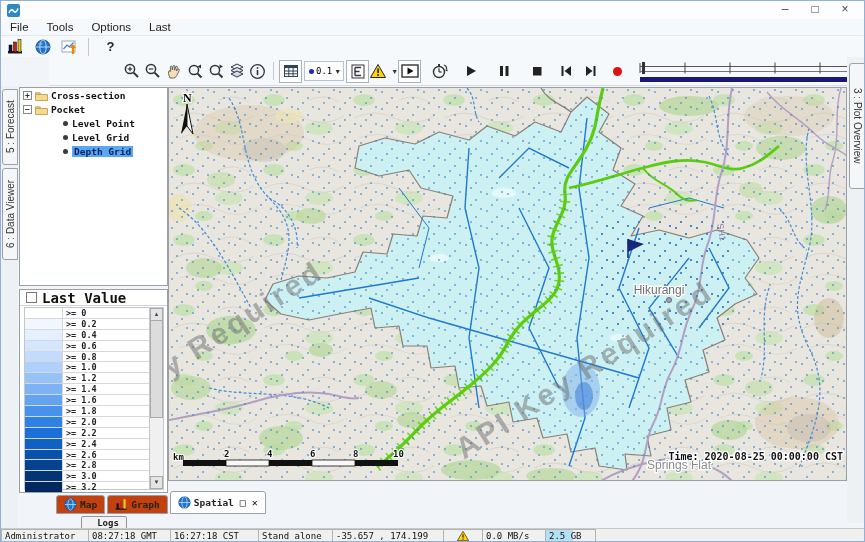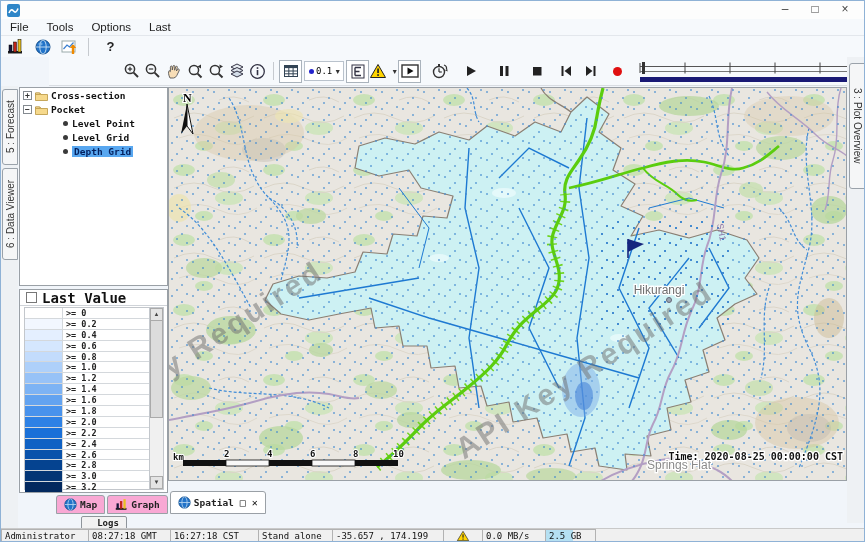--- a/index.html
+++ b/index.html
@@ -55,21 +55,21 @@
   .lrow{display:flex;height:10.9px;border-bottom:1px solid #d4d8dc;box-sizing:border-box;}
   .lrow .sw{width:38px;border-right:1px solid #d4d8dc;box-sizing:border-box;}
   .lrow .lv{flex:1;font-family:"DejaVu Sans Mono",monospace;font-size:8.5px;font-weight:bold;color:#222;line-height:10px;padding-left:3px;}
   #legend-scroll{position:absolute;top:17px;right:3px;bottom:2px;width:13px;border:1px solid #c3c7cc;background:#f0f0f0;}
   #legend-scroll .arr{position:absolute;left:0;width:11px;height:11px;background:#e4e4e4;border:1px solid #aaa;font-size:6px;text-align:center;line-height:10px;color:#444;}
   #legend-scroll .thumb{position:absolute;left:0;top:12px;width:11px;height:96px;background:#dcdcdc;border:1px solid #aaa;}
   
   #map{position:absolute;left:167px;top:86px;width:679px;height:394px;background:#e9e6e0;border:1px solid #9aa0a6;box-sizing:border-box;overflow:hidden;}
   
   #bottom-tabs{position:absolute;left:55px;top:490px;height:23px;display:flex;align-items:flex-end;}
-  .btab{display:flex;align-items:center;gap:3px;border:1px solid #9aa0a6;background:#f9a8d4;height:17px;padding:0 7px;margin-right:2px;
+  .btab{display:flex;align-items:center;gap:3px;border:1px solid #9aa0a6;background:#c2410c;height:17px;padding:0 7px;margin-right:2px;
     font-family:"DejaVu Sans Mono",monospace;font-size:9.5px;font-weight:bold;color:#222;border-radius:3px 3px 0 0;}
   .btab.active{background:#fff;height:21px;}
   .btab .mini{width:13px;height:13px;}
   .btab .tclose,.btab .trest{font-size:10px;color:#111;margin-left:3px;font-weight:bold;}
   #logs-btn{position:absolute;left:80px;top:515px;width:36px;height:15px;background:#f2f2f2;border:1px solid #8f959b;border-radius:2px;
     font-family:"DejaVu Sans Mono",monospace;font-size:9px;font-weight:bold;color:#222;text-align:center;line-height:13px;padding-left:8px;}
   
   #statusbar{position:absolute;left:0;top:527px;width:865px;height:15px;display:flex;background:#f0f0f0;border-top:1px solid #c9c9c9;box-sizing:border-box;}
   .scell{border:1px solid #b2b2b2;border-left:none;box-sizing:border-box;font-family:"DejaVu Sans Mono",monospace;font-size:9px;
     color:#111;line-height:13px;padding:0 3px;white-space:nowrap;overflow:hidden;position:relative;}

